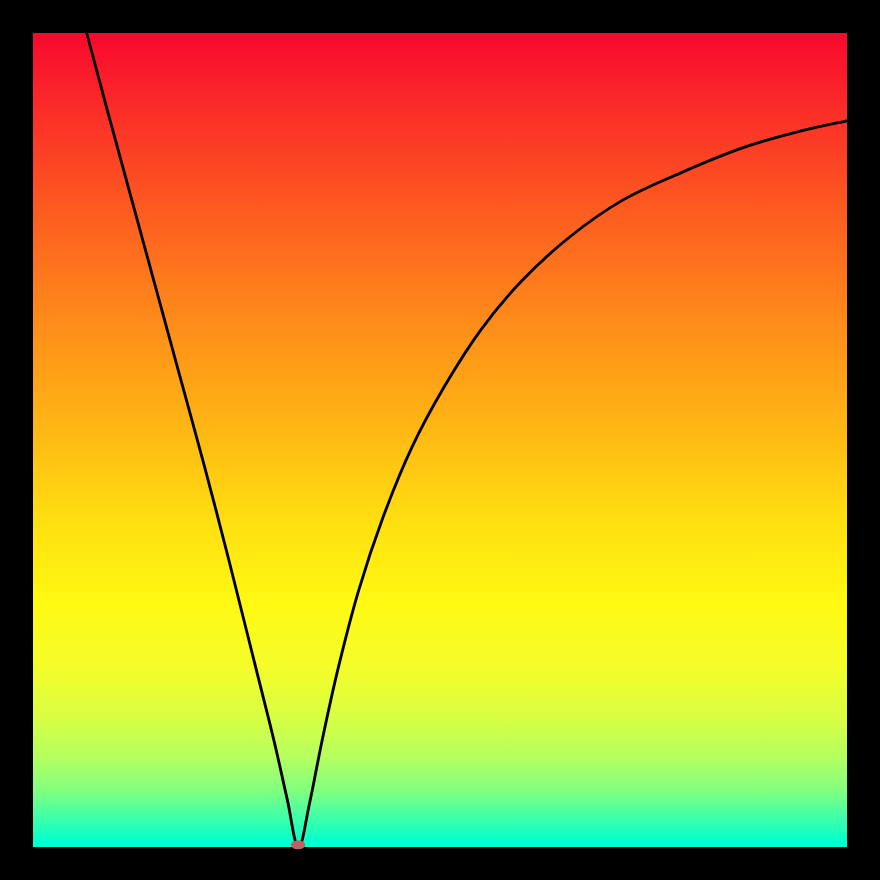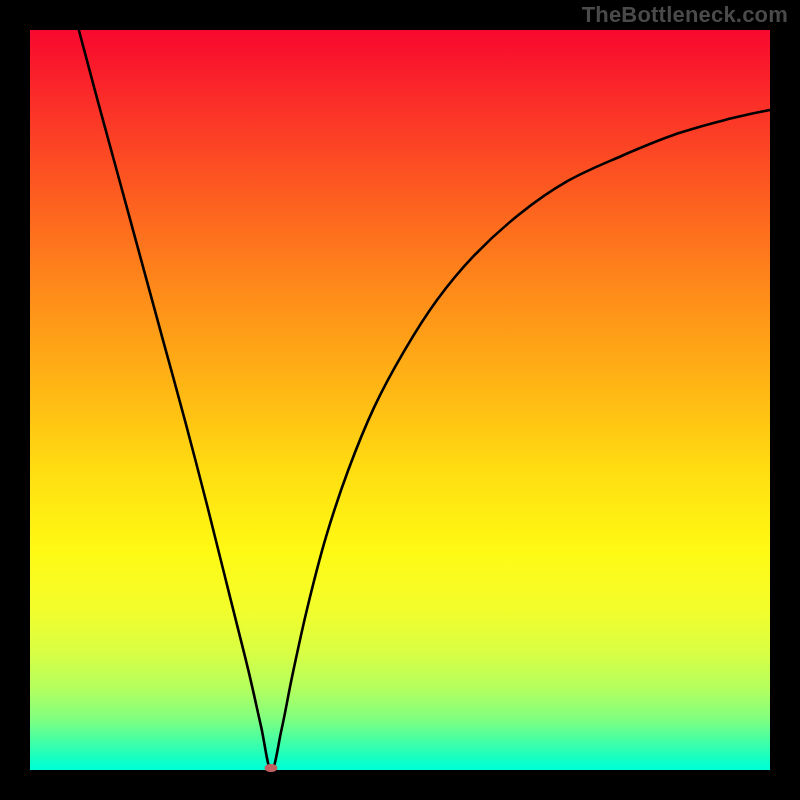--- a/index.html
+++ b/index.html
@@ -66,21 +66,20 @@
     border-radius: 6px / 4px;
     background: #c06262;
     transform: translate(-50%, -50%);
   }
 </style>
 </head>
 <body>
 
 <div class="frame">
 
-  <div class="watermark">TheBottleneck.com</div>
 
   <div class="plot-area">
     <svg class="curve" viewBox="0 0 740 740" preserveAspectRatio="none">
       <path id="curve-path" fill="none" stroke="#000" stroke-width="2.6" stroke-linecap="round" stroke-linejoin="round" d="M 48.84 0 C 52.0368 11.987999999999996, 59.407199999999996 39.95999999999999, 66.6 66.59999999999998 C 73.7928 93.23999999999998, 80.80799999999999 118.69599999999996, 88.8 147.99999999999997 C 96.792 177.30399999999997, 103.008 200.09600000000003, 111 229.40000000000003 C 118.992 258.70400000000006, 125.20799999999998 281.496, 133.2 310.8 C 141.19199999999998 340.10400000000004, 147.40800000000002 362.23, 155.4 392.20000000000005 C 163.392 422.1700000000001, 169.608 445.998, 177.6 477.3 C 185.59199999999998 508.60200000000003, 192.47400000000002 536.796, 199.8 566.1 C 207.126 595.404, 212.70559999999998 616.7900000000001, 218.29999999999998 640.1 C 223.8944 663.41, 226.7508 677.6179999999999, 230.88 695.5999999999999 C 235.0092 713.5819999999999, 237.5104 739.334, 241.24 740 C 244.9696 740.666, 247.73720000000003 716.616, 251.60000000000002 699.3 C 255.46280000000002 681.9839999999999, 258.038 665.7779999999999, 262.7 643.8 C 267.36199999999997 621.822, 271.506 601.842, 277.5 577.2 C 283.494 552.5580000000001, 288.674 531.542, 296 506.90000000000003 C 303.326 482.25800000000004, 309.542 463.60999999999996, 318.2 440.29999999999995 C 326.858 416.98999999999995, 334.11 398.712, 344.1 377.40000000000003 C 354.09000000000003 356.0880000000001, 362.378 341.21400000000006, 373.7 321.90000000000003 C 385.022 302.586, 394.34600000000006 287.41599999999994, 407.00000000000006 270.09999999999997 C 419.65400000000005 252.78399999999996, 429.348 241.01800000000003, 444 225.70000000000005 C 458.652 210.38200000000006, 471.75000000000006 198.32000000000002, 488.40000000000003 185 C 505.05 171.67999999999998, 517.852 162.35599999999997, 536.5 151.69999999999996 C 555.148 141.04399999999995, 572.02 134.45800000000003, 592 125.80000000000003 C 611.98 117.14200000000004, 628.186 110.26000000000002, 647.5 103.60000000000001 C 666.814 96.94, 682.65 93.0624, 699.3 88.8 C 715.9499999999999 84.5376, 732.674 81.51839999999999, 740 79.91999999999999"></path>
     </svg>
     <div id="min-dot" class="minimum-dot" style="left: 241.24px; top: 738px; background: rgb(192, 98, 98);"></div>
   </div>
 
 </div>
 

